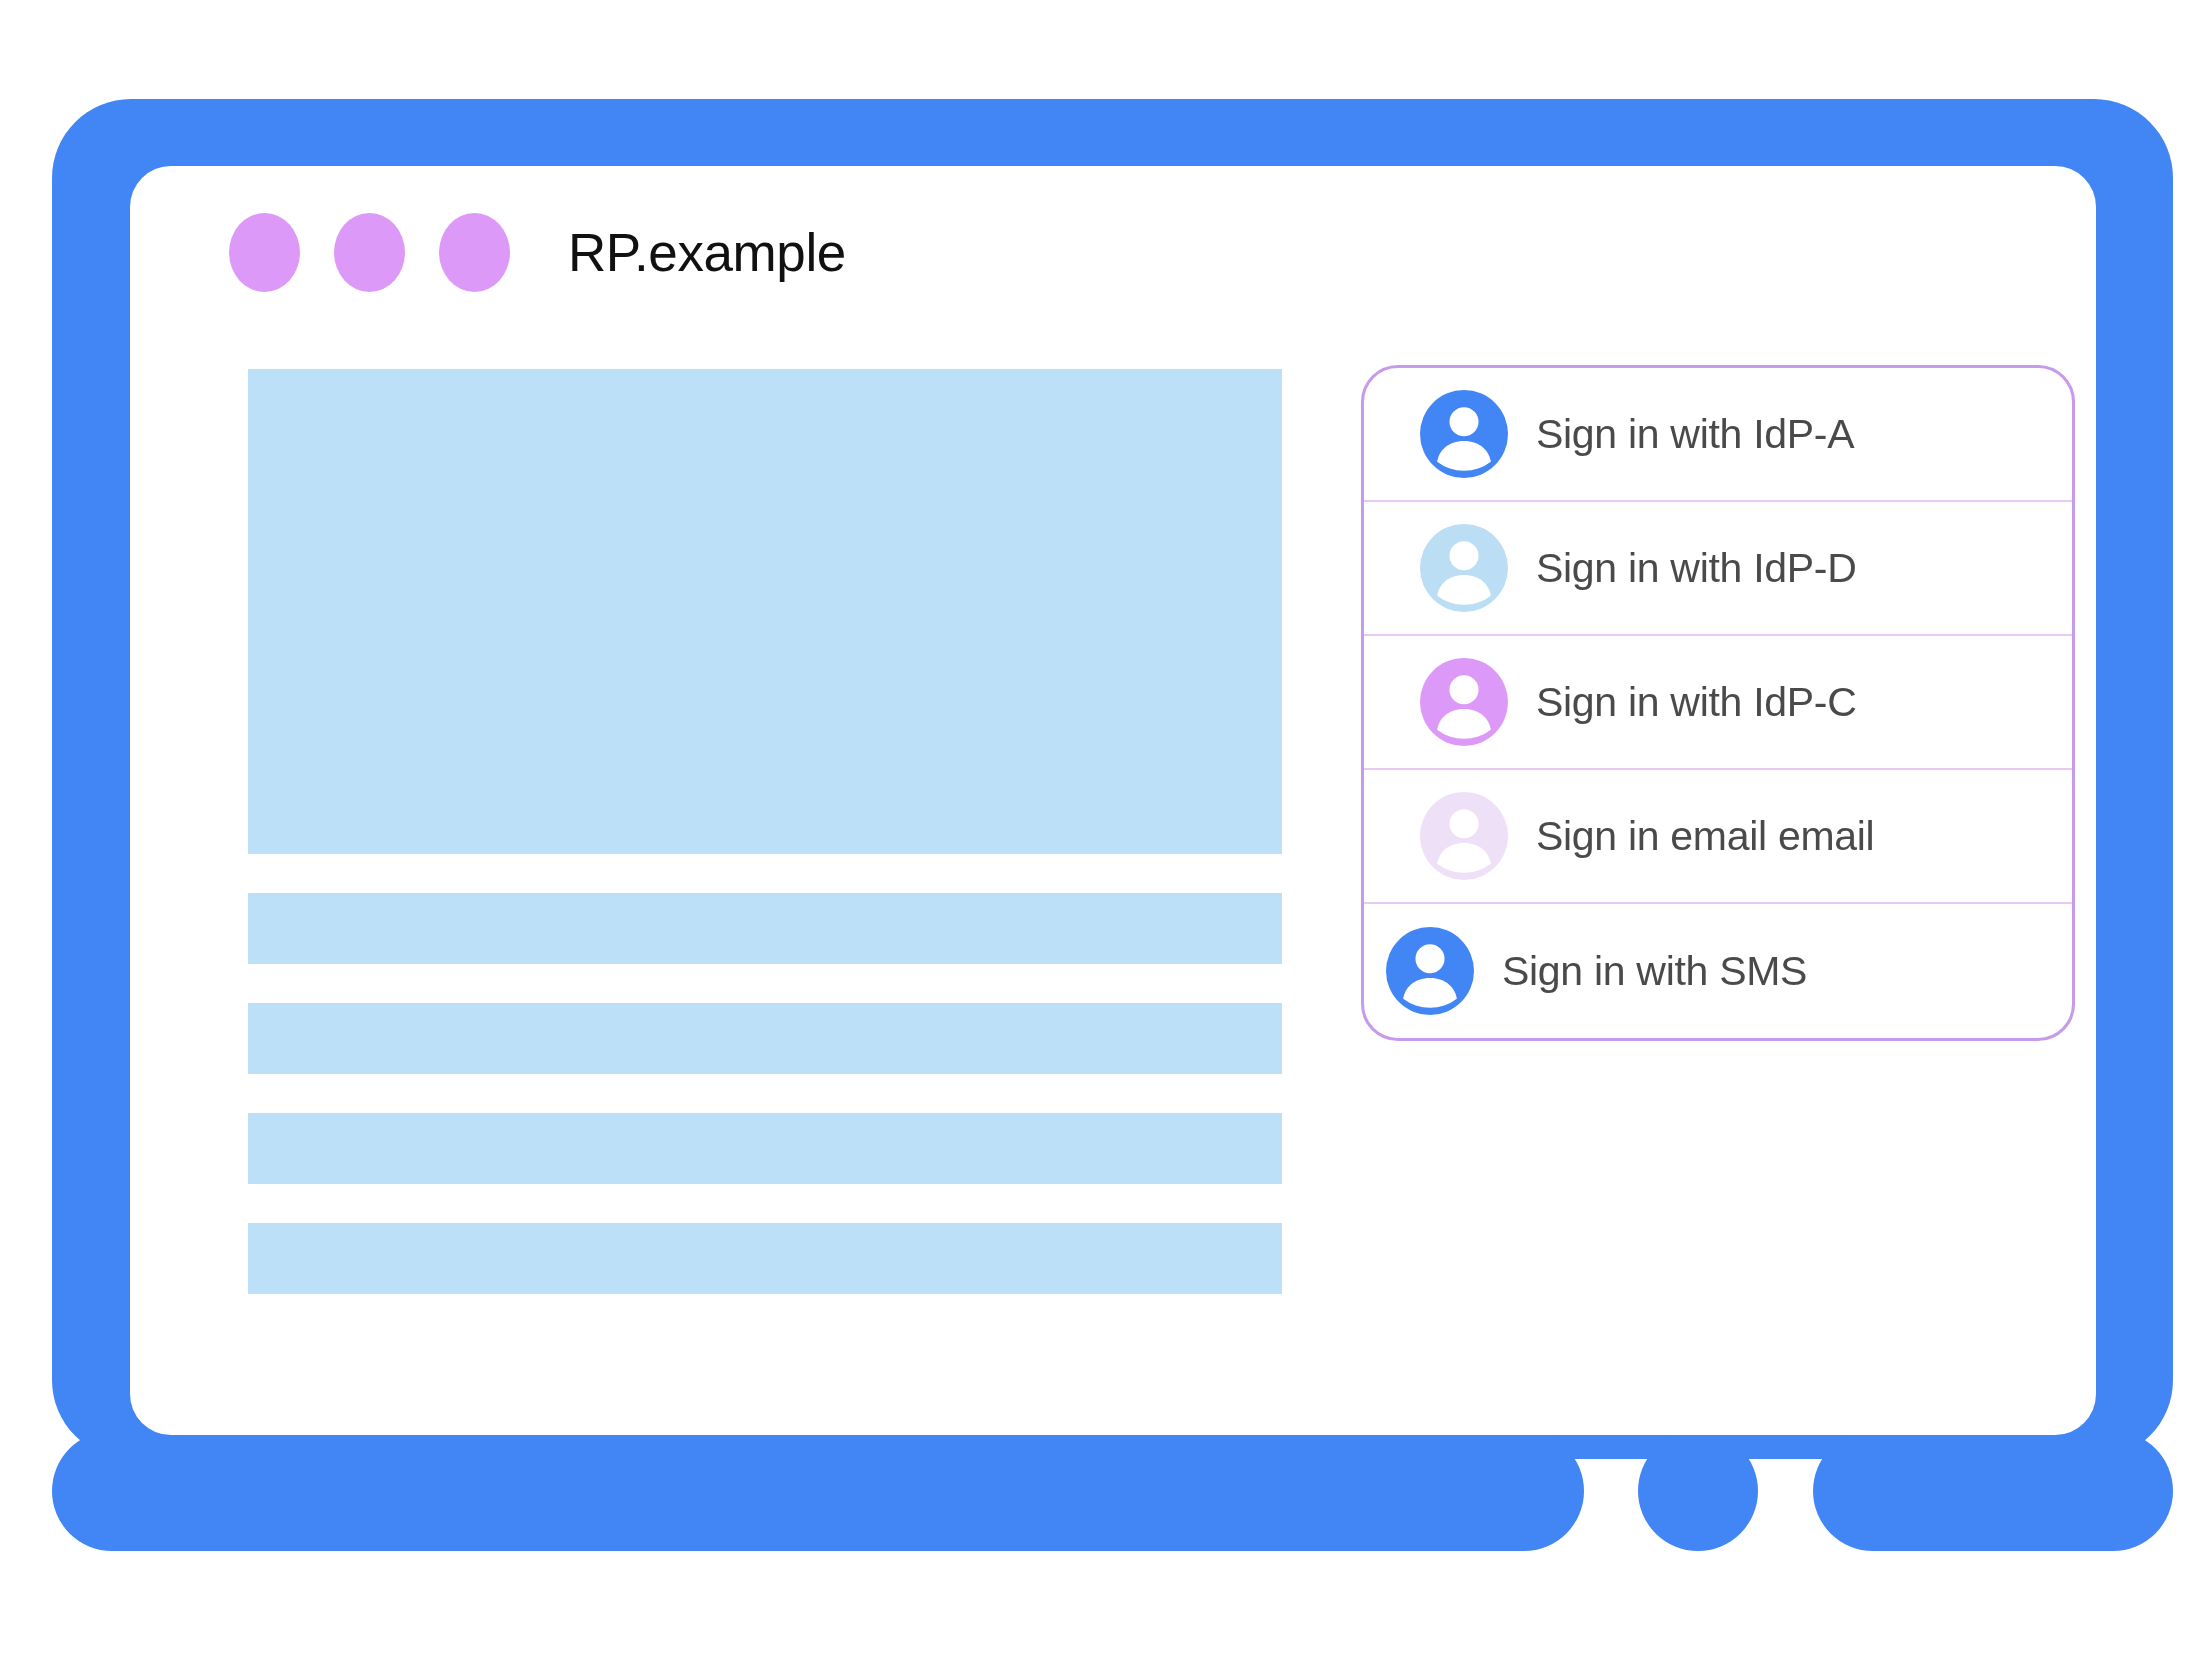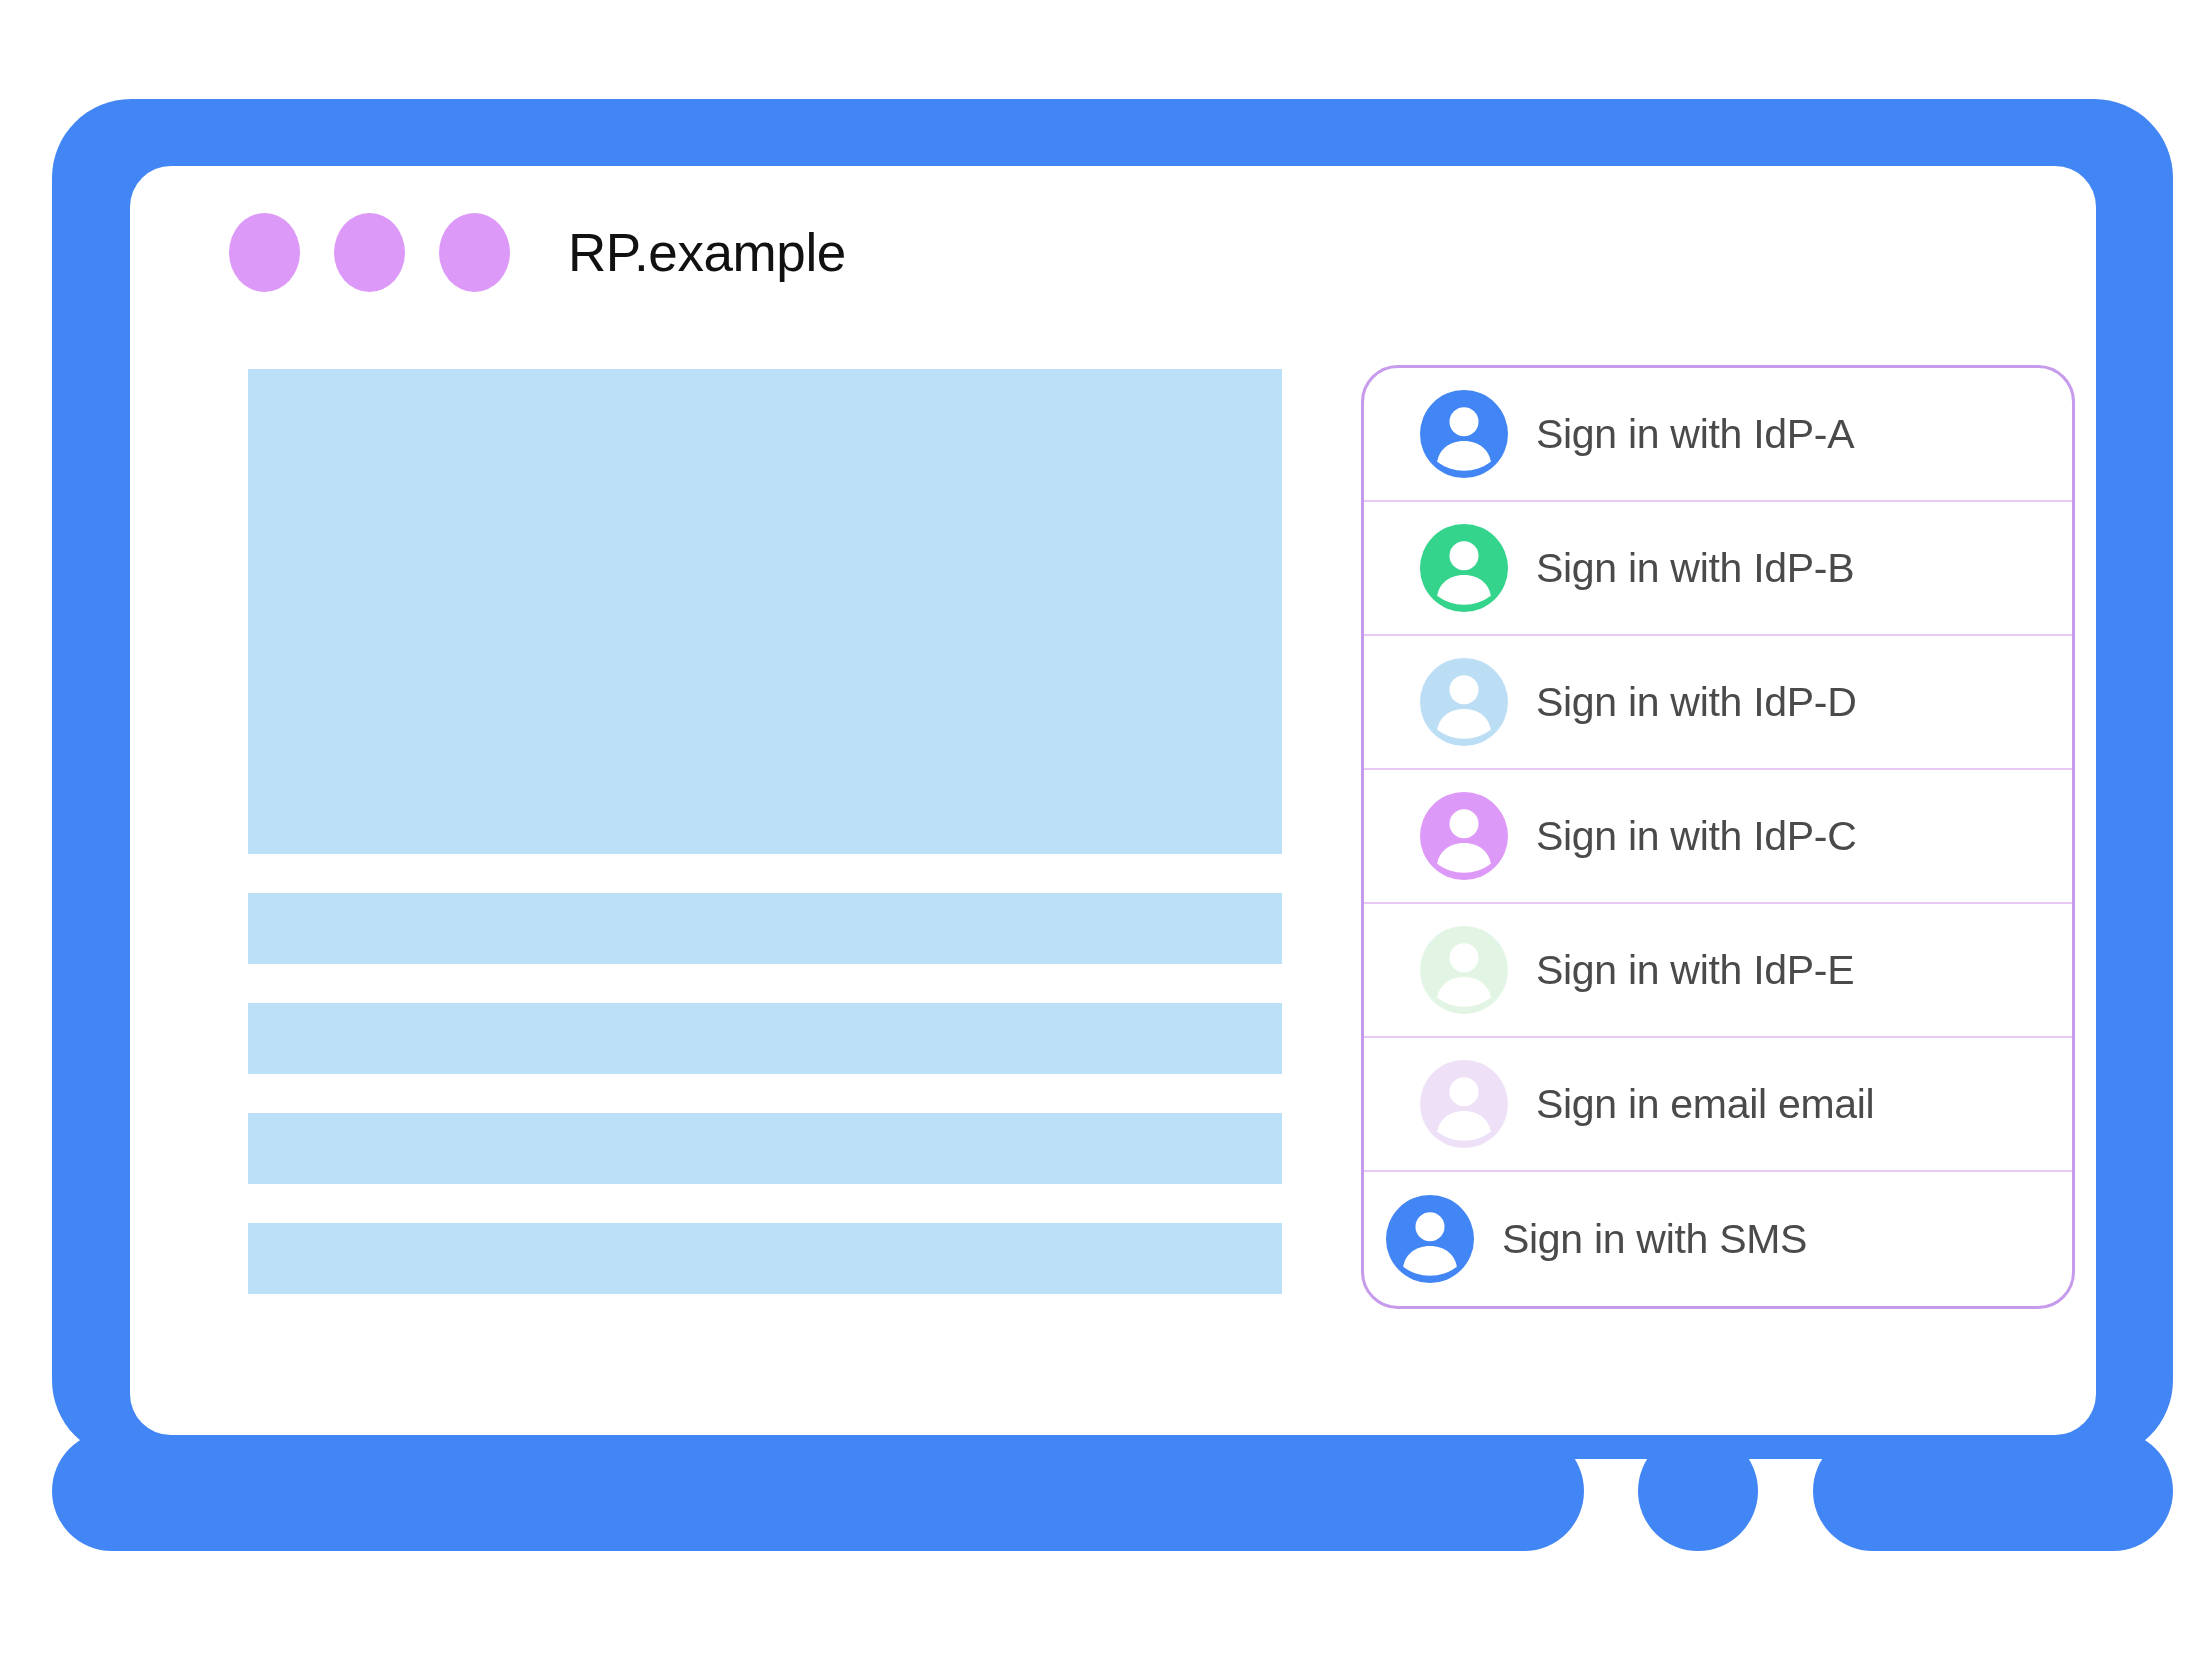--- a/index.html
+++ b/index.html
@@ -197,56 +197,36 @@
               <circle cx="50" cy="50" r="50" fill="#4285f4"></circle>
               <circle cx="50" cy="36" r="16.5" fill="#ffffff"></circle>
               <path d="M50 58 C32 58 21.5 69 19.5 81.5 A50 50 0 0 0 80.5 81.5 C78.5 69 68 58 50 58 Z" fill="#ffffff"></path>
             </svg>
           </span>
           <span class="signin-label">Sign in with IdP-A</span>
         </div>
         <div class="signin-item">
           <span class="avatar">
             <svg viewBox="0 0 100 100">
-              <circle cx="50" cy="50" r="50" fill="#34d48d"></circle>
-              <circle cx="50" cy="36" r="16.5" fill="#ffffff"></circle>
-              <path d="M50 58 C32 58 21.5 69 19.5 81.5 A50 50 0 0 0 80.5 81.5 C78.5 69 68 58 50 58 Z" fill="#ffffff"></path>
-            </svg>
-          </span>
-          <span class="signin-label">Sign in with IdP-B</span>
-        </div>
-        <div class="signin-item">
-          <span class="avatar">
-            <svg viewBox="0 0 100 100">
               <circle cx="50" cy="50" r="50" fill="#bcdef5"></circle>
               <circle cx="50" cy="36" r="16.5" fill="#ffffff"></circle>
               <path d="M50 58 C32 58 21.5 69 19.5 81.5 A50 50 0 0 0 80.5 81.5 C78.5 69 68 58 50 58 Z" fill="#ffffff"></path>
             </svg>
           </span>
           <span class="signin-label">Sign in with IdP-D</span>
         </div>
         <div class="signin-item">
           <span class="avatar">
             <svg viewBox="0 0 100 100">
               <circle cx="50" cy="50" r="50" fill="#dd99f8"></circle>
               <circle cx="50" cy="36" r="16.5" fill="#ffffff"></circle>
               <path d="M50 58 C32 58 21.5 69 19.5 81.5 A50 50 0 0 0 80.5 81.5 C78.5 69 68 58 50 58 Z" fill="#ffffff"></path>
             </svg>
           </span>
           <span class="signin-label">Sign in with IdP-C</span>
-        </div>
-        <div class="signin-item">
-          <span class="avatar">
-            <svg viewBox="0 0 100 100">
-              <circle cx="50" cy="50" r="50" fill="#e2f5e4"></circle>
-              <circle cx="50" cy="36" r="16.5" fill="#ffffff"></circle>
-              <path d="M50 58 C32 58 21.5 69 19.5 81.5 A50 50 0 0 0 80.5 81.5 C78.5 69 68 58 50 58 Z" fill="#ffffff"></path>
-            </svg>
-          </span>
-          <span class="signin-label">Sign in with IdP-E</span>
         </div>
         <div class="signin-item">
           <span class="avatar">
             <svg viewBox="0 0 100 100">
               <circle cx="50" cy="50" r="50" fill="#eee0f7"></circle>
               <circle cx="50" cy="36" r="16.5" fill="#ffffff"></circle>
               <path d="M50 58 C32 58 21.5 69 19.5 81.5 A50 50 0 0 0 80.5 81.5 C78.5 69 68 58 50 58 Z" fill="#ffffff"></path>
             </svg>
           </span>
           <span class="signin-label">Sign in email email</span>

